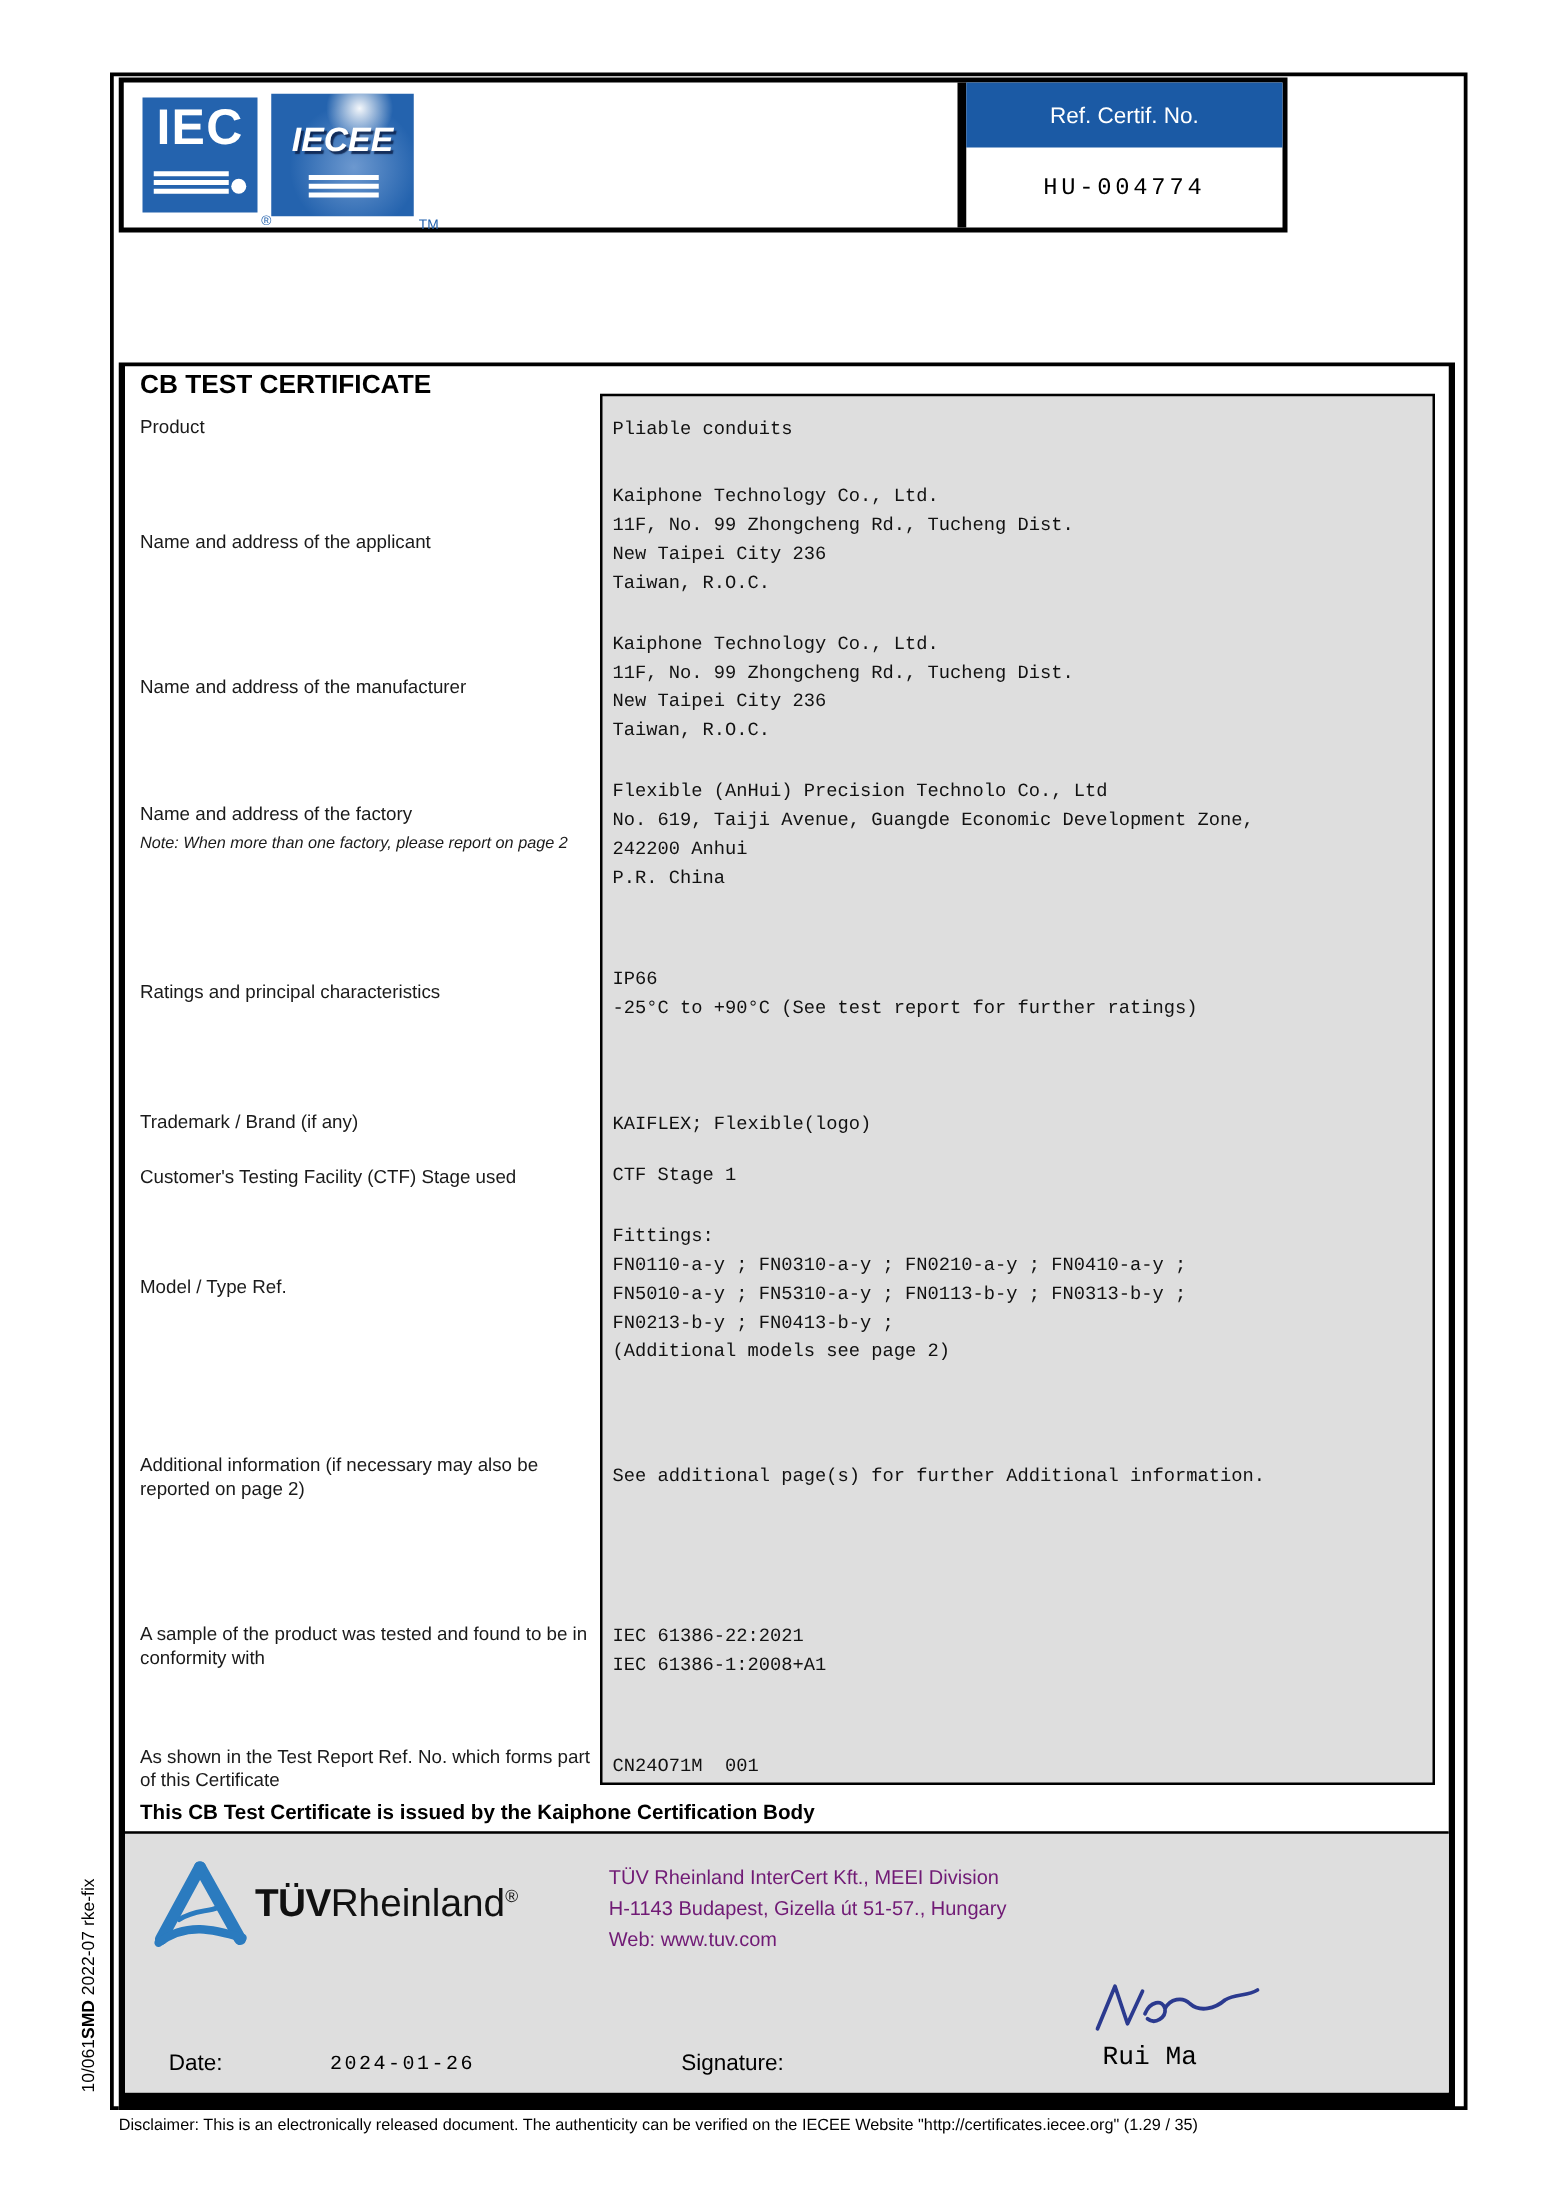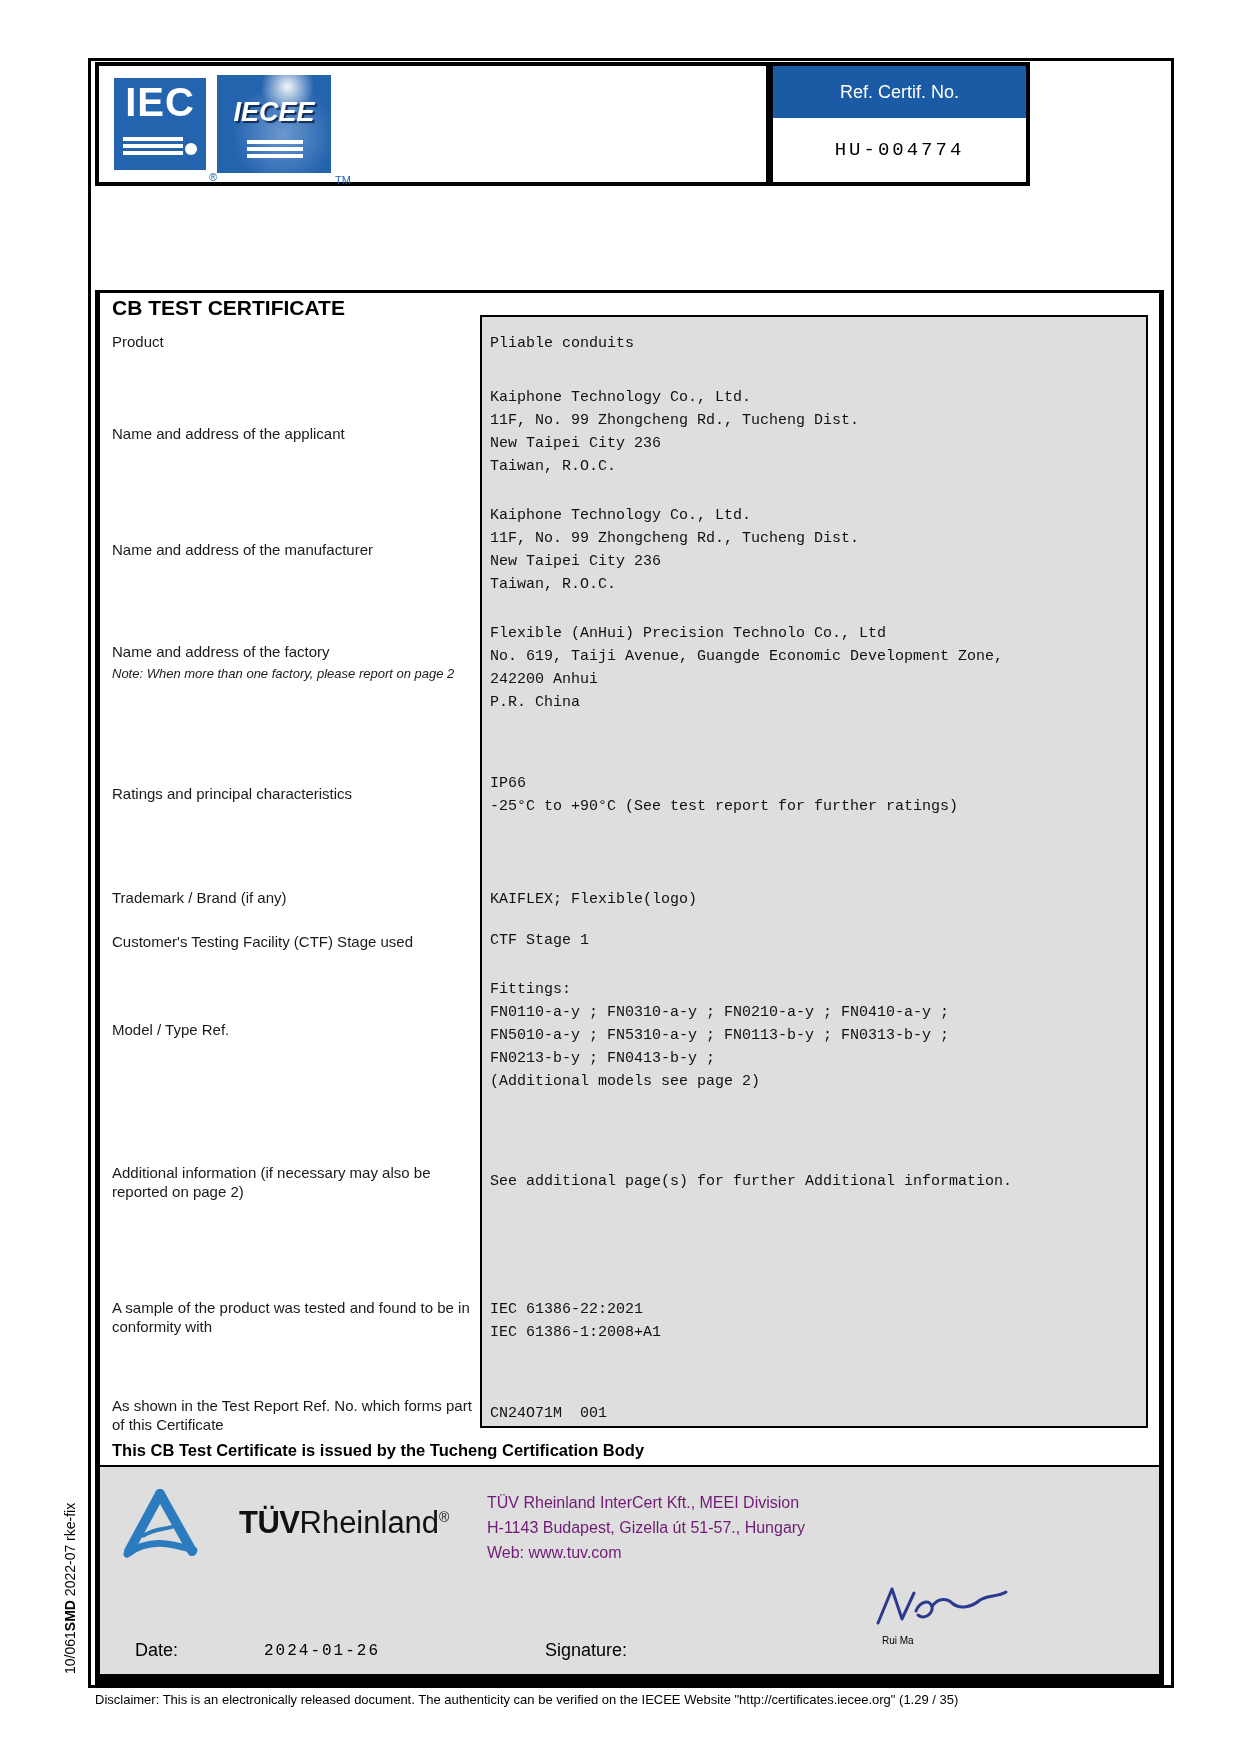--- a/index.html
+++ b/index.html
@@ -64,28 +64,28 @@
   .val { position:absolute; left:490px; width:648px;
     font-family:"Liberation Mono","DejaVu Sans Mono",monospace;
     font-size:15px; line-height:23px; white-space:pre-wrap; color:#111; }
 
   .issued-line { position:absolute; left:112px; top:1441px; font-size:16.5px; font-weight:bold; }
 
   
   .ncb-area { position:absolute; left:100px; top:1465px; width:1059px; height:209px;
     background:#DEDEDE; border-top:2px solid #000; box-sizing:border-box; }
   .tuv-triangle { position:absolute; left:20px; top:22px; }
-  .tuv-brand { position:absolute; left:104px; top:38px; font-size:31px; color:#111; white-space:nowrap;margin-left:35px; }
+  .tuv-brand { position:absolute; left:104px; top:38px; font-size:31px; color:#111; white-space:nowrap; }
   .tuv-brand .b { font-weight:bold; letter-spacing:-0.5px; }
   .tuv-brand .r { font-weight:normal; }
   .tuv-brand sup { font-size:14px; }
   .ncb-address { position:absolute; left:387px; top:23px; font-size:16px; line-height:25px; color:#701a75; }
   .signature-svg { position:absolute; left:772px; top:112px; }
   .sig-name { position:absolute; left:782px; top:168px;
-    font-family:Liberation Sans, sans-serif; font-size:10px; }
+    font-family:Liberation Mono, monospace; font-size:21px; }
   .date-label { position:absolute; left:35px; top:173px; font-size:18px; }
   .date-value { position:absolute; left:164px; top:175px;
     font-family:"Liberation Mono","DejaVu Sans Mono",monospace; font-size:16px; letter-spacing:2px; }
   .sig-label { position:absolute; left:445px; top:173px; font-size:18px; }
 
   .disclaimer { position:absolute; left:95px; top:1692px; width:1080px; font-size:13px; color:#000; }
 
   .side-text { position:absolute; left:62px; top:1674px; transform:rotate(-90deg);
     transform-origin:0 0; white-space:nowrap; font-size:14px; color:#000; }
   .side-text .bold { font-weight:bold; }
@@ -164,21 +164,21 @@
   <div class="val" style="top:978px">Fittings:
 FN0110-a-y ; FN0310-a-y ; FN0210-a-y ; FN0410-a-y ;
 FN5010-a-y ; FN5310-a-y ; FN0113-b-y ; FN0313-b-y ;
 FN0213-b-y ; FN0413-b-y ;
 (Additional models see page 2)</div>
   <div class="val" style="top:1170px">See additional page(s) for further Additional information.</div>
   <div class="val" style="top:1298px">IEC 61386-22:2021
 IEC 61386-1:2008+A1</div>
   <div class="val" style="top:1402px">CN24O71M  001</div>
 
-  <div class="issued-line">This CB Test Certificate is issued by the Tucheng Certification Body</div>
+  <div class="issued-line">This CB Test Certificate is issued by the Kaiphone Certification Body</div>
 
   <div class="ncb-area">
     <svg class="tuv-triangle" width="78" height="70" viewBox="0 0 80 72">
       <path d="M41 5 L74 64" stroke="#2B7BBF" stroke-width="10" fill="none" stroke-linecap="round"></path>
       <path d="M41 5 L9 64" stroke="#2B7BBF" stroke-width="10" fill="none" stroke-linecap="round"></path>
       <path d="M7 67 C30 50 52 56 76 63" stroke="#2B7BBF" stroke-width="7" fill="none" stroke-linecap="round"></path>
       <path d="M24 48 C36 40 46 42 56 38" stroke="#2B7BBF" stroke-width="4" fill="none" stroke-linecap="round"></path>
     </svg>
     <div class="tuv-brand">
       <span class="b">TÜV</span><span class="r">Rheinland</span><sup>®</sup>

